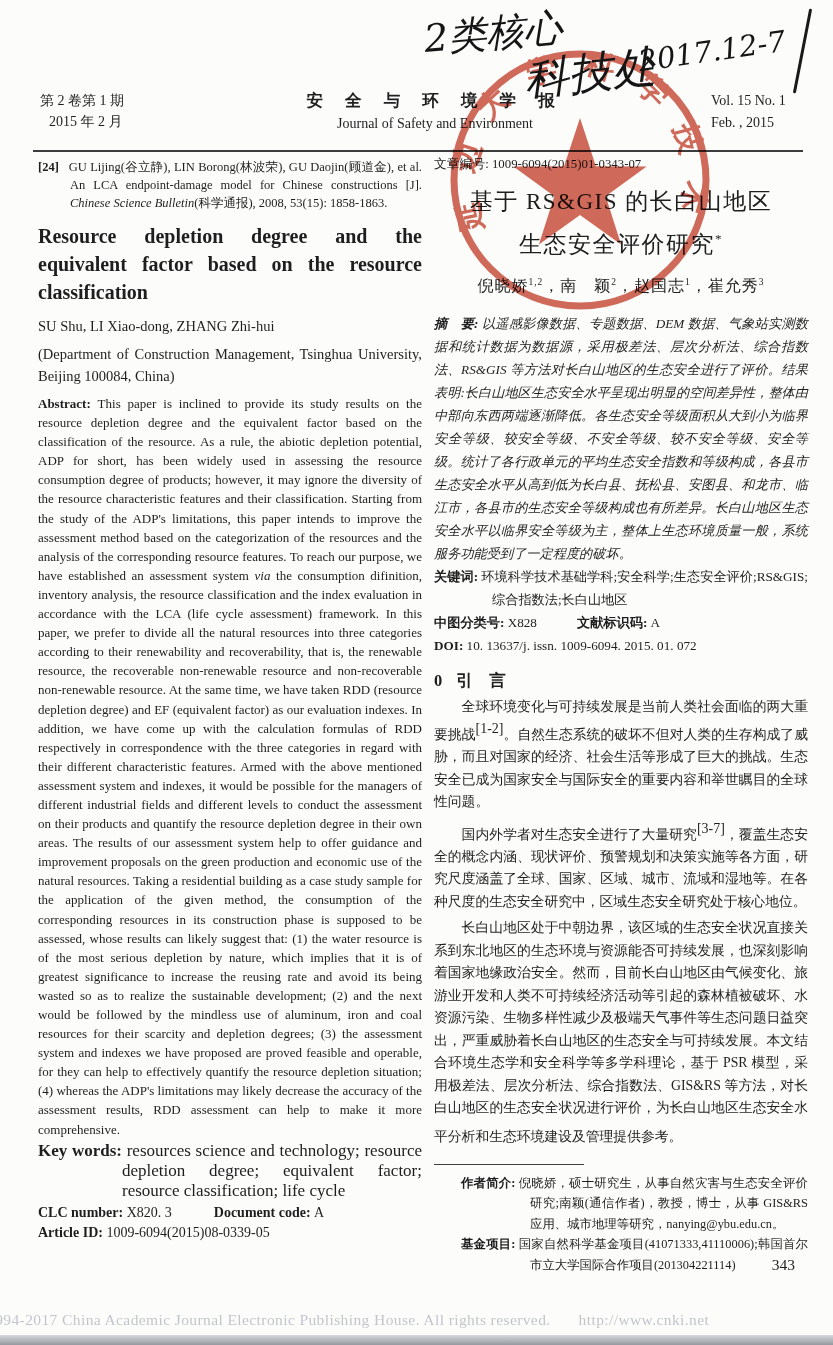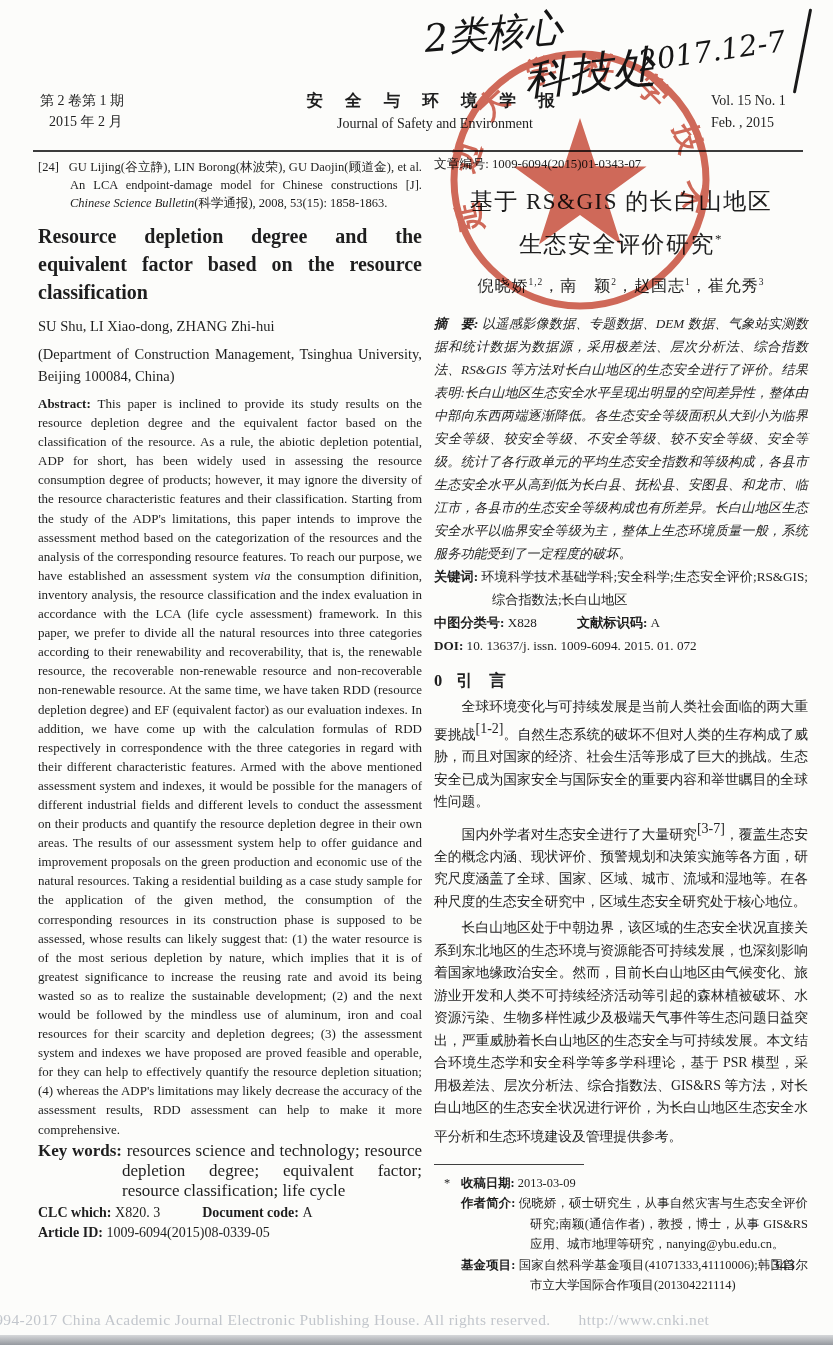--- a/index.html
+++ b/index.html
@@ -9,21 +9,21 @@
   .hdr-left{position:absolute;left:40px;top:90px;font-size:14px;line-height:21px;}
   .hdr-left .l2{padding-left:9px;}
   .hdr-center{position:absolute;left:255px;top:90px;width:360px;text-align:center;}
   .hdr-center .jcn{font-size:16.5px;letter-spacing:9px;font-weight:bold;}
   .hdr-center .jen{font-size:14px;margin-top:4px;}
   .hdr-right{position:absolute;right:12px;top:90px;width:110px;text-align:left;font-size:14px;line-height:22px;}
   .rule{position:absolute;left:33px;right:30px;top:150px;height:2px;background:#3c3c3c;}
   
   .col-left{position:absolute;left:38px;top:158px;width:384px;}
   .ref{font-size:12.5px;line-height:18px;text-align:justify;padding-left:32px;text-indent:-32px;margin:0;}
-  .ref .ref-label{margin-right:10px;}
+  .ref .ref-label{margin-right:10px;font-weight:bold;}
   .en-title{font-size:20px;font-weight:bold;line-height:28px;text-align:justify;margin:10px 0 0 0;}
   .en-authors{font-size:14.5px;margin:12px 0 0 0;}
   .en-affil{font-size:14.5px;line-height:22px;text-align:justify;margin:8px 0 0 0;}
   .en-abstract{font-size:13px;line-height:19.1px;text-align:justify;margin:7px 0 0 0;}
   .en-abstract b{font-weight:bold;}
   .kw{font-size:17px;line-height:20px;text-align:justify;padding-left:84px;text-indent:-84px;margin:2px 0 0 0;}
   .meta-line{font-size:14px;margin:4px 0 0 0;}
   .meta-line .gap{margin-left:42px;}
   
   .col-right{position:absolute;left:434px;top:156px;width:374px;}
@@ -92,21 +92,21 @@
     <p class="en-title">Resource depletion degree and the equivalent factor based on the resource classification</p>
     <p class="en-authors">SU Shu, LI Xiao-dong, ZHANG Zhi-hui</p>
     <p class="en-affil">(Department of Construction Management, Tsinghua University, Beijing 100084, China)</p>
     <p class="en-abstract">
       <b>Abstract: </b><span>This paper is inclined to provide its study results on the resource depletion degree and the equivalent factor based on the classification of the resource. As a rule, the abiotic depletion potential, ADP for short, has been widely used in assessing the resource consumption degree of products; however, it may ignore the diversity of the resource characteristic features and their classification. Starting from the study of the ADP's limitations, this paper intends to improve the assessment method based on the categorization of the resources and the analysis of the corresponding resource features. To reach our purpose, we have established an assessment system </span><i>via</i><span> the consumption difinition, inventory analysis, the resource classification and the index evaluation in accordance with the LCA (life cycle assessment) framework. In this paper, we prefer to divide all the natural resources into three categories according to their renewability and recoverability, that is, the renewable resource, the recoverable non-renewable resource and non-recoverable non-renewable resource. At the same time, we have taken RDD (resource depletion degree) and EF (equivalent factor) as our evaluation indexes. In addition, we have come up with the calculation formulas of RDD respectively in correspondence with the three categories in regard with their different characteristic features. Armed with the above mentioned assessment system and indexes, it would be possible for the managers of different industrial fields and different levels to conduct the assessment on their products and quantify the resource depletion degree in their own areas. The results of our assessment system help to offer guidance and improvement proposals on the green production and economic use of the natural resources. Taking a residential building as a case study sample for the application of the given method, the consumption of the corresponding resources in its construction phase is supposed to be assessed, whose results can likely suggest that: (1) the water resource is of the most serious depletion by nature, which implies that it is of greatest significance to increase the reusing rate and avoid its being wasted so as to realize the sustainable development; (2) and the next would be followed by the mindless use of aluminum, iron and coal resources for their scarcity and depletion degrees; (3) the assessment system and indexes we have proposed are proved feasible and operable, for they can help to effectively quantify the resource depletion situation; (4) whereas the ADP's limitations may likely decrease the accuracy of the assessment results, RDD assessment can help to make it more comprehensive.</span>
     </p>
     <p class="kw">
       <b>Key words: </b><span>resources science and technology; resource depletion degree; equivalent factor; resource classification; life cycle</span>
     </p>
     <p class="meta-line">
-      <b>CLC which: </b><span>X820. 3</span><b class="gap">Document code: </b><span>A</span>
+      <b>CLC number: </b><span>X820. 3</span><b class="gap">Document code: </b><span>A</span>
     </p>
     <p class="meta-line">
       <b>Article ID: </b><span>1009-6094(2015)08-0339-05</span>
     </p>
   </div>
 
   <div class="col-right">
     <p class="cn-artno">
       <span>文章编号: </span><span>1009-6094(2015)01-0343-07</span>
     </p>
@@ -136,23 +136,20 @@
       <span>全球环境变化与可持续发展是当前人类社会面临的两大重要挑战</span><sup>[1-2]</sup><span>。自然生态系统的破坏不但对人类的生存构成了威胁，而且对国家的经济、社会生活等形成了巨大的挑战。生态安全已成为国家安全与国际安全的重要内容和举世瞩目的全球性问题。</span>
     </p>
     <p class="para">
       <span>国内外学者对生态安全进行了大量研究</span><sup>[3-7]</sup><span>，覆盖生态安全的概念内涵、现状评价、预警规划和决策实施等各方面，研究尺度涵盖了全球、国家、区域、城市、流域和湿地等。在各种尺度的生态安全研究中，区域生态安全研究处于核心地位。</span>
     </p>
     <p class="para">
       <span>长白山地区处于中朝边界，该区域的生态安全状况直接关系到东北地区的生态环境与资源能否可持续发展，也深刻影响着国家地缘政治安全。然而，目前长白山地区由气候变化、旅游业开发和人类不可持续经济活动等引起的森林植被破坏、水资源污染、生物多样性减少及极端天气事件等生态问题日益突出，严重威胁着长白山地区的生态安全与可持续发展。本文结合环境生态学和安全科学等多学科理论，基于 PSR 模型，采用极差法、层次分析法、综合指数法、GIS&amp;RS 等方法，对长白山地区的生态安全状况进行评价，为长白山地区生态安全水平分析和生态环境建设及管理提供参考。</span><sup></sup><span></span>
     </p>
     <hr class="fn-divider">
     <div class="fn">
-      <p>
-        <span class="fn-star">*</span><b>收稿日期: </b><span>2013-03-09</span>
-      </p>
       <p class="fn-entry">
         <b>作者简介: </b><span>倪晓娇，硕士研究生，从事自然灾害与生态安全评价研究;南颖(通信作者)，教授，博士，从事 GIS&amp;RS 应用、城市地理等研究，nanying@ybu.edu.cn。</span>
       </p>
       <p class="fn-entry">
         <b>基金项目: </b><span>国家自然科学基金项目(41071333,41110006);韩国首尔市立大学国际合作项目(201304221114)</span>
       </p>
     </div>
   </div>
 
   <div class="page-num">343</div>

